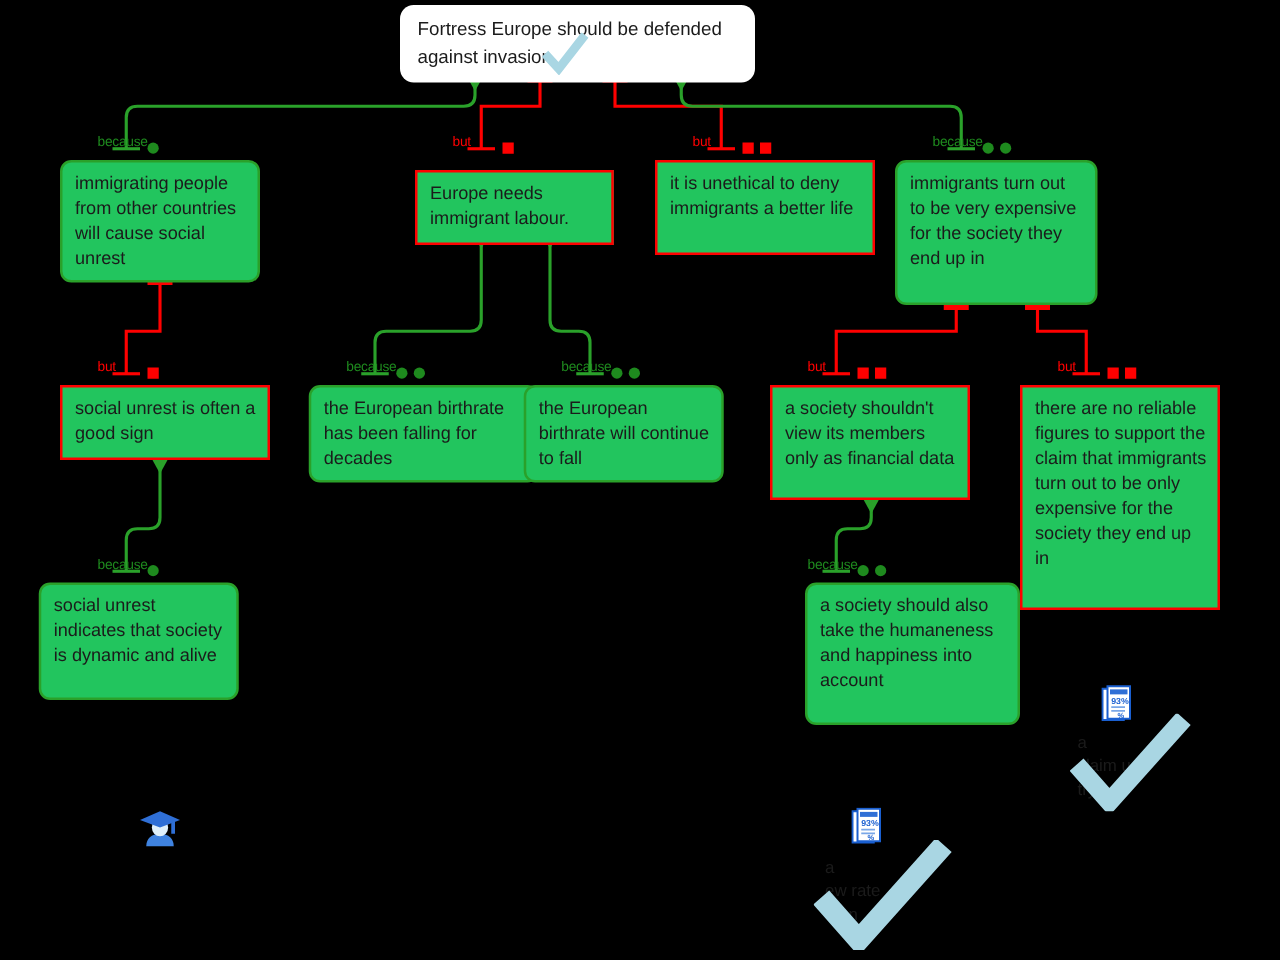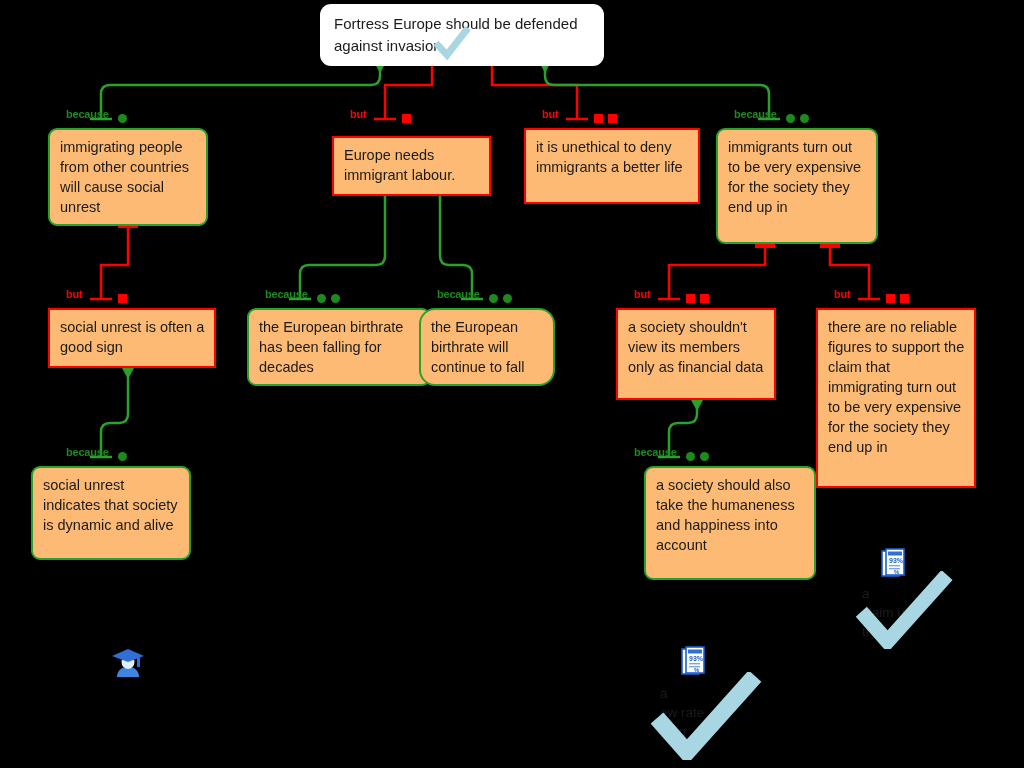--- a/index.html
+++ b/index.html
@@ -1,31 +1,31 @@
 <!DOCTYPE html>
 <html><head>
 <meta charset="utf-8">
 <style>
   html,body{margin:0;padding:0;background:#000;}
   body{width:1024px;height:768px;position:relative;overflow:hidden;
        font-family:"Liberation Sans","DejaVu Sans",sans-serif;}
   #canvas{position:absolute;left:0;top:0;width:1024px;height:768px;}
   svg.links{position:absolute;left:0;top:0;width:1024px;height:768px;pointer-events:none;}
 
-  .node{position:absolute;background:#fdba74;box-sizing:border-box;
+  .node{position:absolute;background:#22c55e;box-sizing:border-box;
         font-size:14.5px;line-height:20px;color:#1b1b1b;padding:7px 9px 7px 10px;}
   .node.pro{border:2.5px solid #2aa12a;border-radius:9px;}
   .node.con{border:2.5px solid #ff0000;border-radius:0;}
   .node .txt{display:block;white-space:pre-line;}
 
   .root{position:absolute;background:#fff;border-radius:11px;border:none;
         font-size:15px;line-height:22px;color:#1b1b1b;padding:9px 14px;box-sizing:border-box;}
 
-  .conn-label{position:absolute;font-size:11px;font-weight:bold;
-              letter-spacing:-0.2px;white-space:nowrap;}
+  .conn-label{position:absolute;font-size:11px;font-weight:normal;
+              letter-spacing:-0.2px;white-space:nowrap;margin-left:12px;}
   .conn-label.pro{color:#1e8a1e;}
   .conn-label.con{color:#ff0000;}
 
   .badges{position:absolute;display:flex;gap:5px;align-items:center;}
   .dot{width:9px;height:9px;border-radius:50%;background:#1e8a1e;}
   .sq{width:9px;height:9px;background:#ff0000;}
   .deco-text{position:absolute;color:#1b1b1b;font-size:13.5px;line-height:19px;
              white-space:pre-line;}
 </style>
 </head>
@@ -115,38 +115,38 @@
         <div class="sq"></div>
       </div>
       <div class="node pro" style="left: 247px; top: 308px; width: 184px; min-height: 72px;">
         <span class="txt">the European birthrate has been falling for decades</span>
       </div>
       <div class="conn-label pro" style="left: 265px; top: 288px;">because</div>
       <div class="badges" style="left: 317px; top: 294px;">
         <div class="dot"></div>
         <div class="dot"></div>
       </div>
-      <div class="node pro" style="left: 419px; top: 308px; width: 136px; min-height: 72px; border-radius: 16px;">
+      <div class="node pro" style="left: 419px; top: 308px; width: 160px; min-height: 72px;">
         <span class="txt">the European birthrate will continue to fall</span>
       </div>
       <div class="conn-label pro" style="left: 437px; top: 288px;">because</div>
       <div class="badges" style="left: 489px; top: 294px;">
         <div class="dot"></div>
         <div class="dot"></div>
       </div>
       <div class="node con" style="left: 616px; top: 308px; width: 160px; min-height: 92px;">
         <span class="txt">a society shouldn't view its members only as financial data</span>
       </div>
       <div class="conn-label con" style="left: 634px; top: 288px;">but</div>
       <div class="badges" style="left: 686px; top: 294px;">
         <div class="sq"></div>
         <div class="sq"></div>
       </div>
       <div class="node con" style="left: 816px; top: 308px; width: 160px; min-height: 180px;">
-        <span class="txt">there are no reliable figures to support the claim that immigrating turn out to be very expensive for the society they end up in</span>
+        <span class="txt">there are no reliable figures to support the claim that immigrants turn out to be only expensive for the society they end up in</span>
       </div>
       <div class="conn-label con" style="left: 834px; top: 288px;">but</div>
       <div class="badges" style="left: 886px; top: 294px;">
         <div class="sq"></div>
         <div class="sq"></div>
       </div>
       <div class="node pro" style="left: 31px; top: 466px; width: 160px; min-height: 94px;">
         <span class="txt">social unrest indicates that society is dynamic and alive</span>
       </div>
       <div class="conn-label pro" style="left: 66px; top: 446px;">because</div>

